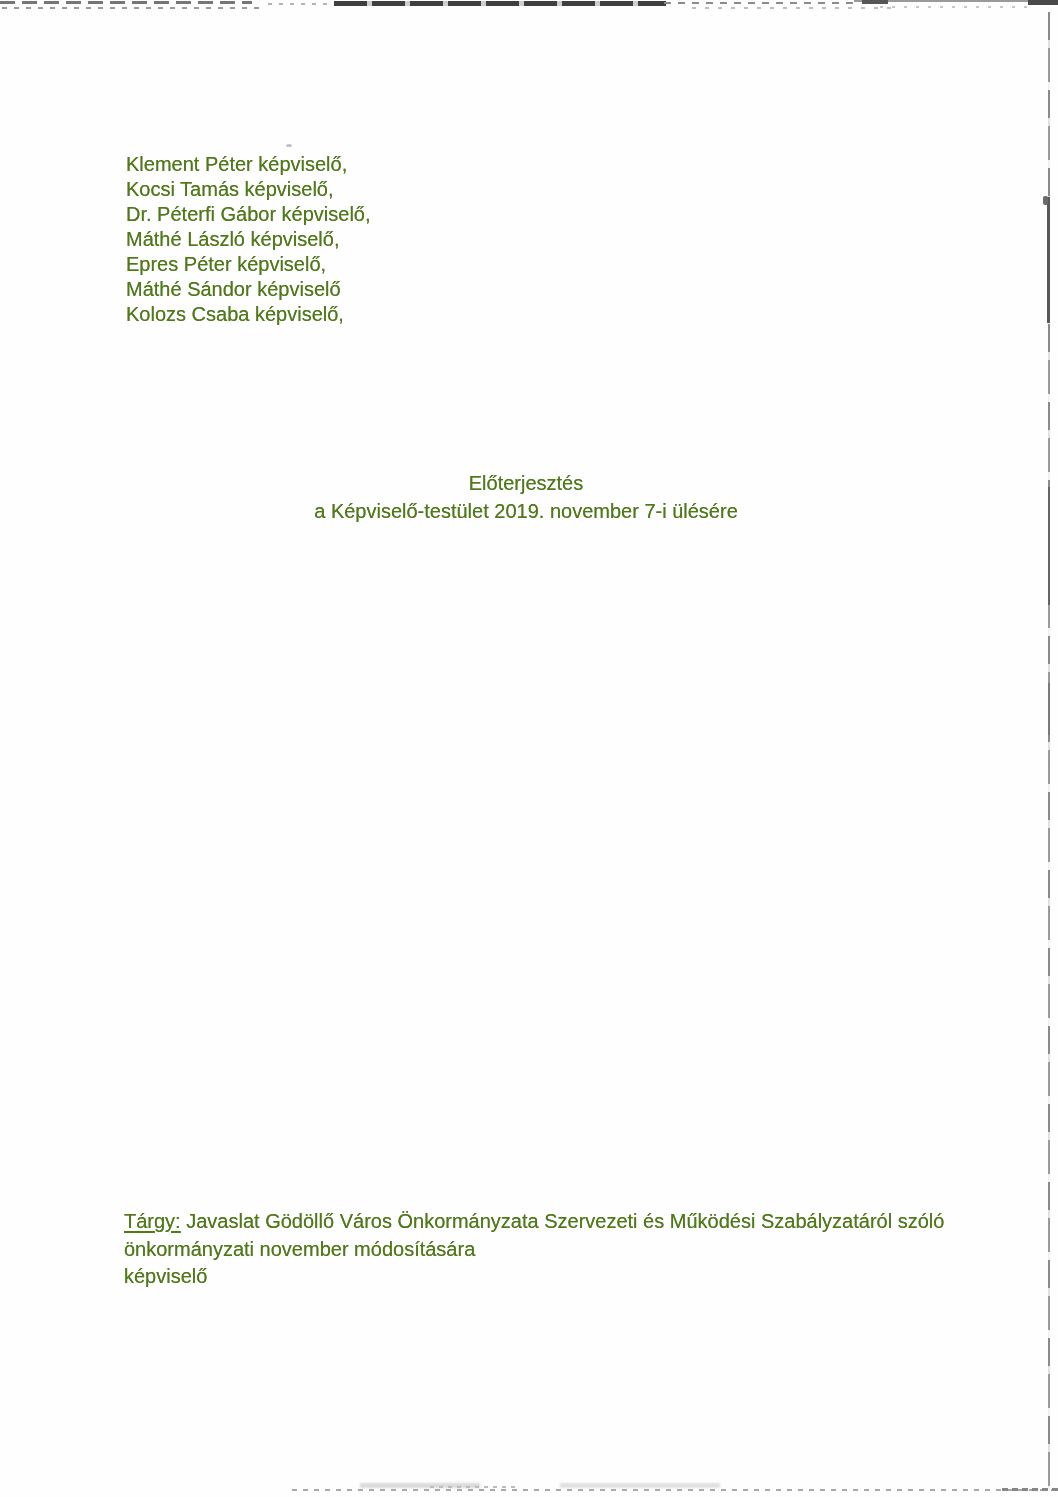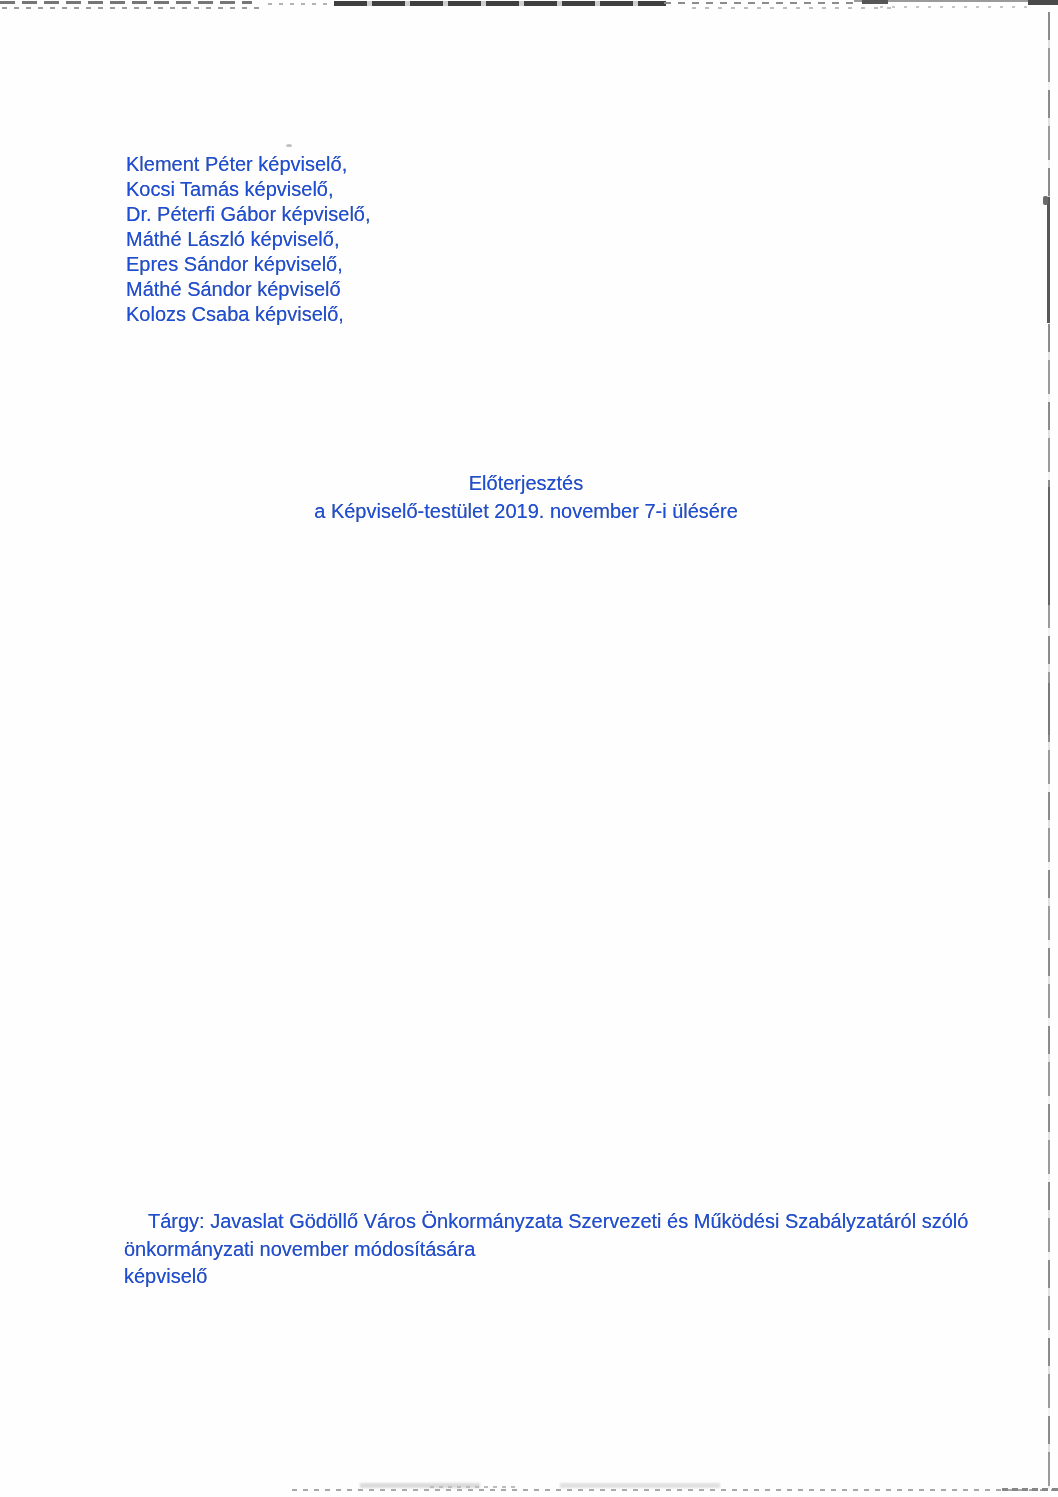--- a/index.html
+++ b/index.html
@@ -8,21 +8,21 @@
     background: #ffffff;
   }
   .page {
     position: relative;
     width: 1058px;
     height: 1497px;
     margin: 0 auto;
     background: #fefefe;
     overflow: hidden;
     font-family: "Liberation Sans", sans-serif;
-    color: #1d4ed8;
+    color: #4d7c0f;
     -webkit-font-smoothing: antialiased;
   }
   .line {
     white-space: pre;
     text-shadow: 0 0 0.5px rgba(30,30,30,0.55);
   }
 
   
   .addressees {
     position: absolute;
@@ -42,23 +42,23 @@
   }
   .footer-block {
     position: absolute;
     left: 124px;
     top: 1208px;
     width: 900px;
     font-size: 20px;
     line-height: 27.5px;
   }
   .u {
+    text-decoration: underline;
     text-decoration-thickness: 1.6px;
     text-underline-offset: 3px;
-    margin-left: 24px;
   }
 
   
   .artifact { position: absolute; pointer-events: none; }
 
   
   .top-a { left: 0px;   top: 1px; width: 252px; height: 3px;
            background: repeating-linear-gradient(90deg,#767676 0 15px, transparent 15px 22px); }
   .top-b { left: 2px;   top: 7px; width: 258px; height: 2px;
            background: repeating-linear-gradient(90deg,#9b9b9b 0 5px, transparent 5px 12px); }
@@ -129,21 +129,21 @@
   <div class="artifact bot-d"></div>
   <div class="artifact bot-e"></div>
 
   <div class="artifact speck"></div>
 
   <div class="addressees">
     <div class="line">Klement Péter képviselő,</div>
     <div class="line">Kocsi Tamás képviselő,</div>
     <div class="line">Dr. Péterfi Gábor képviselő,</div>
     <div class="line">Máthé László képviselő,</div>
-    <div class="line">Epres Sándor képviselő,</div>
+    <div class="line">Epres Péter képviselő,</div>
     <div class="line">Máthé Sándor képviselő</div>
     <div class="line">Kolozs Csaba képviselő,</div>
   </div>
 
   <div class="title-block">
     <div class="line">Előterjesztés</div>
     <div class="line">a Képviselő-testület 2019. november 7-i ülésére</div>
   </div>
 
   <div class="footer-block">

